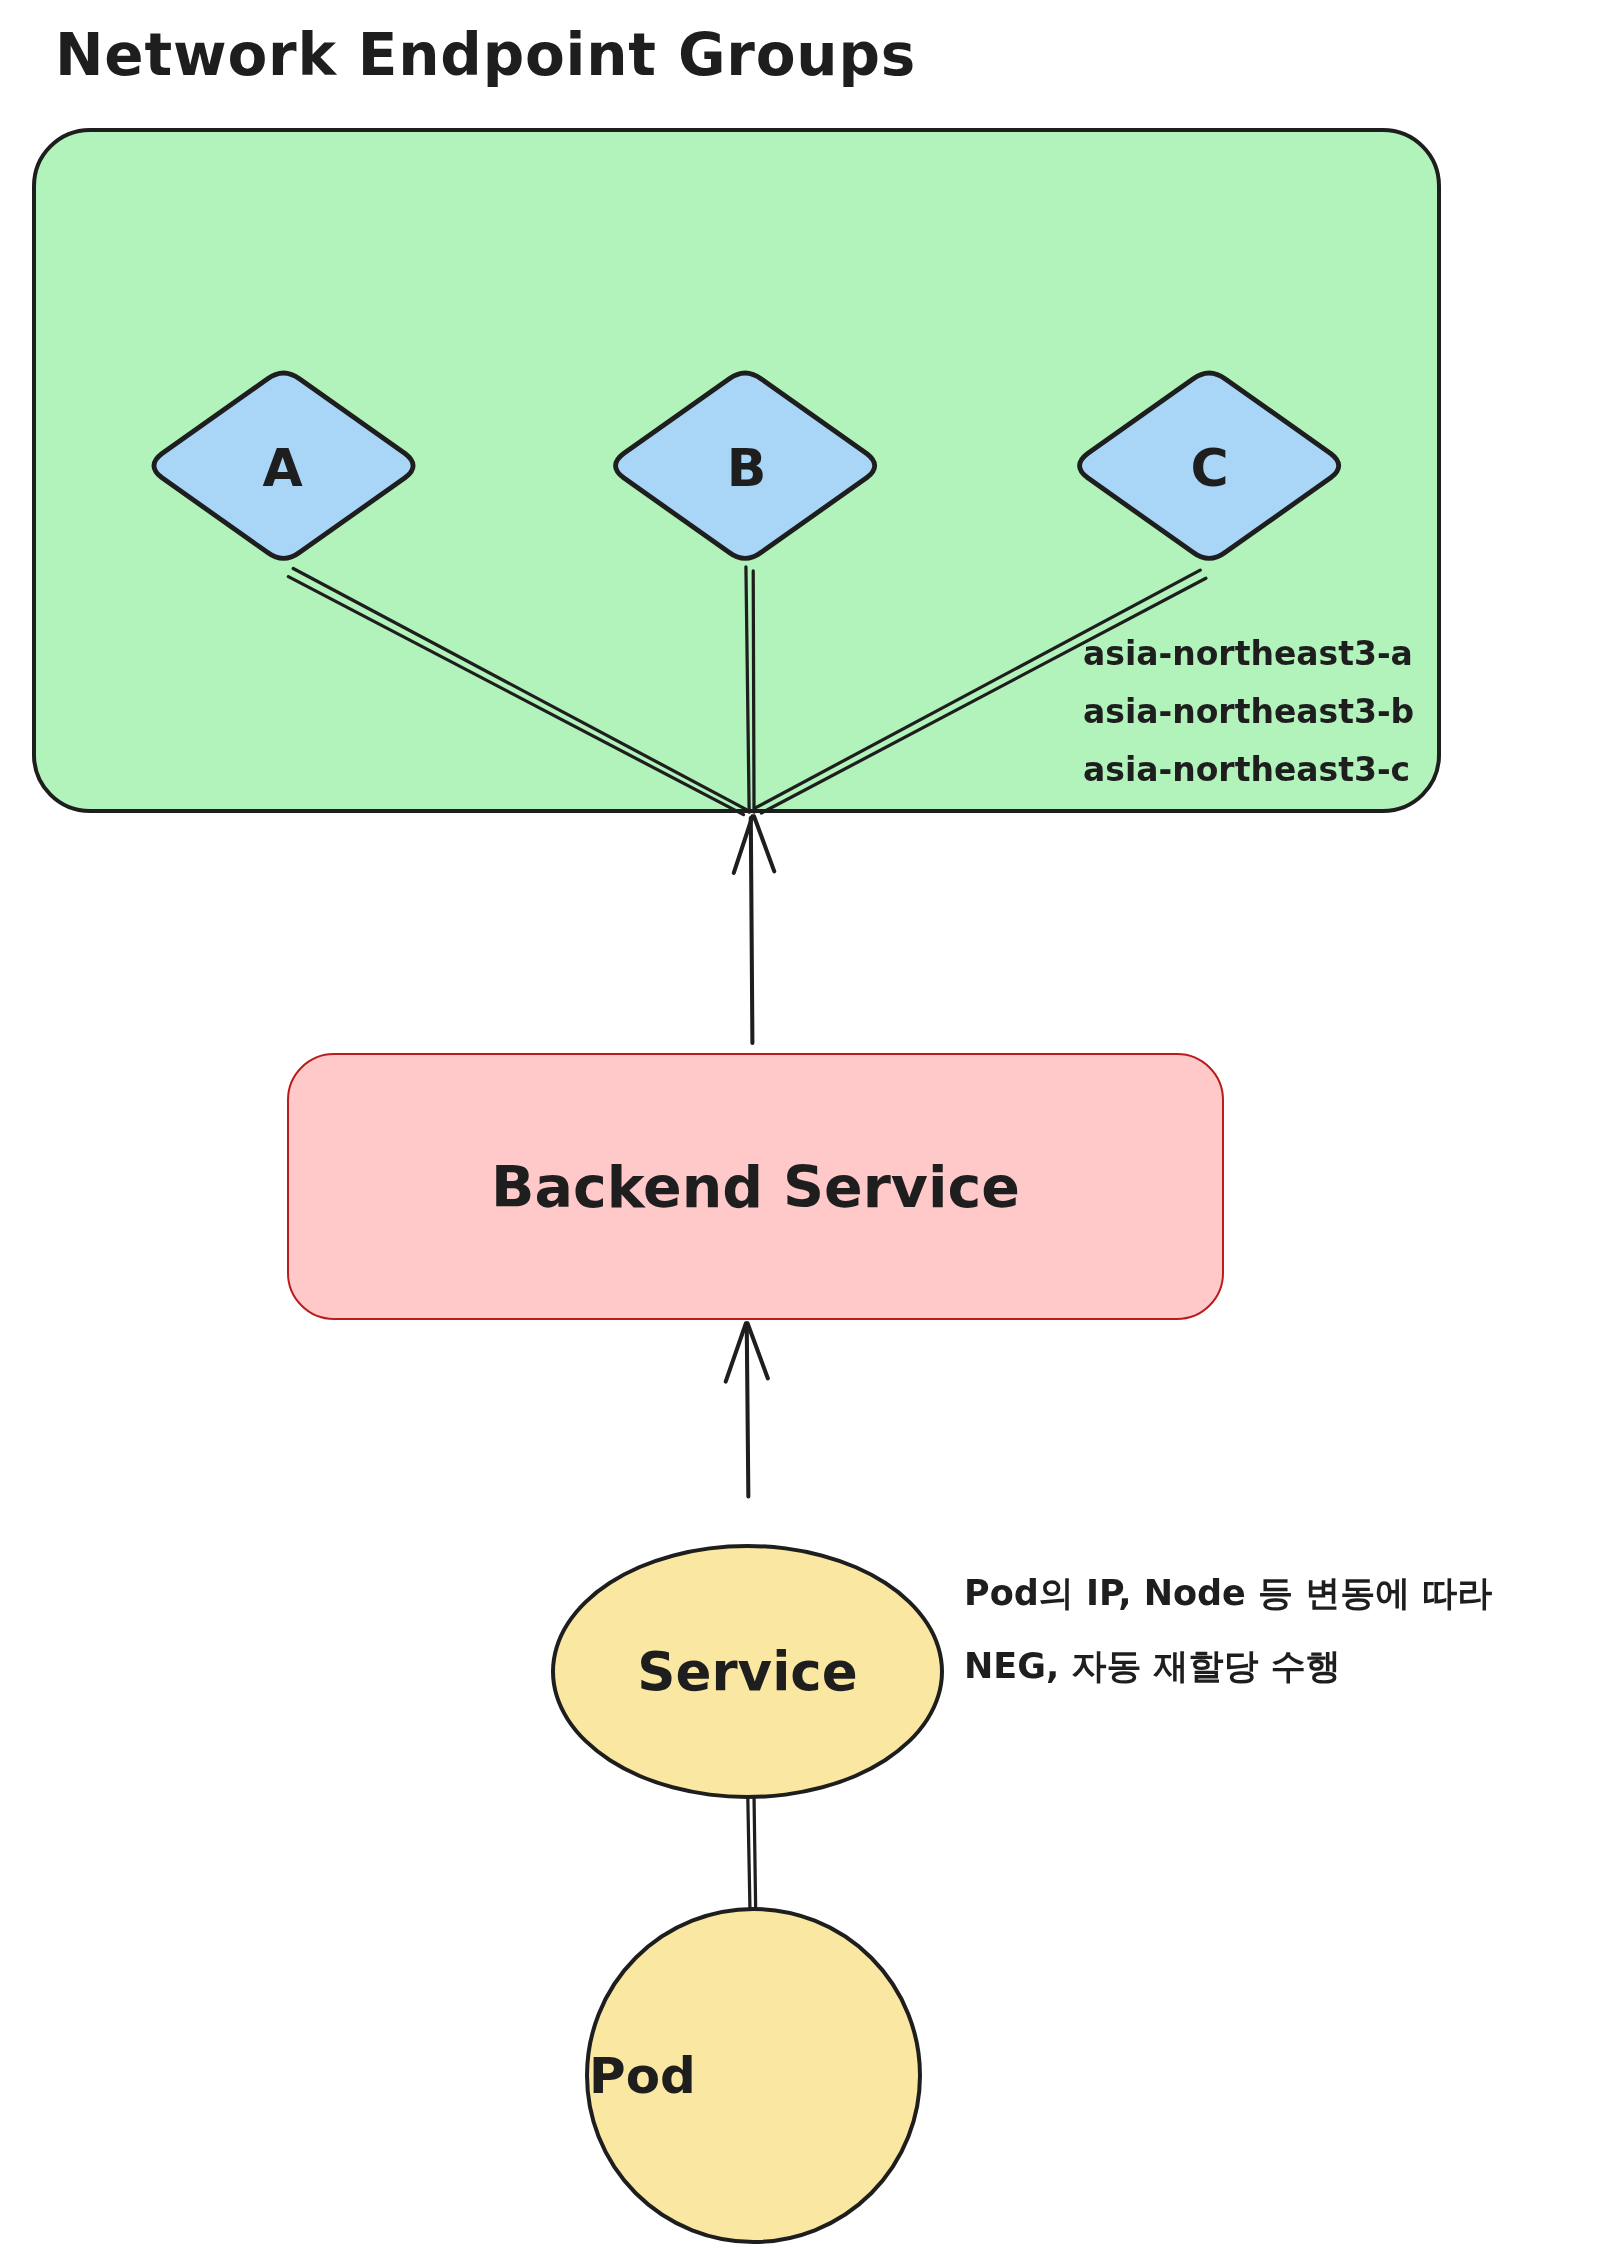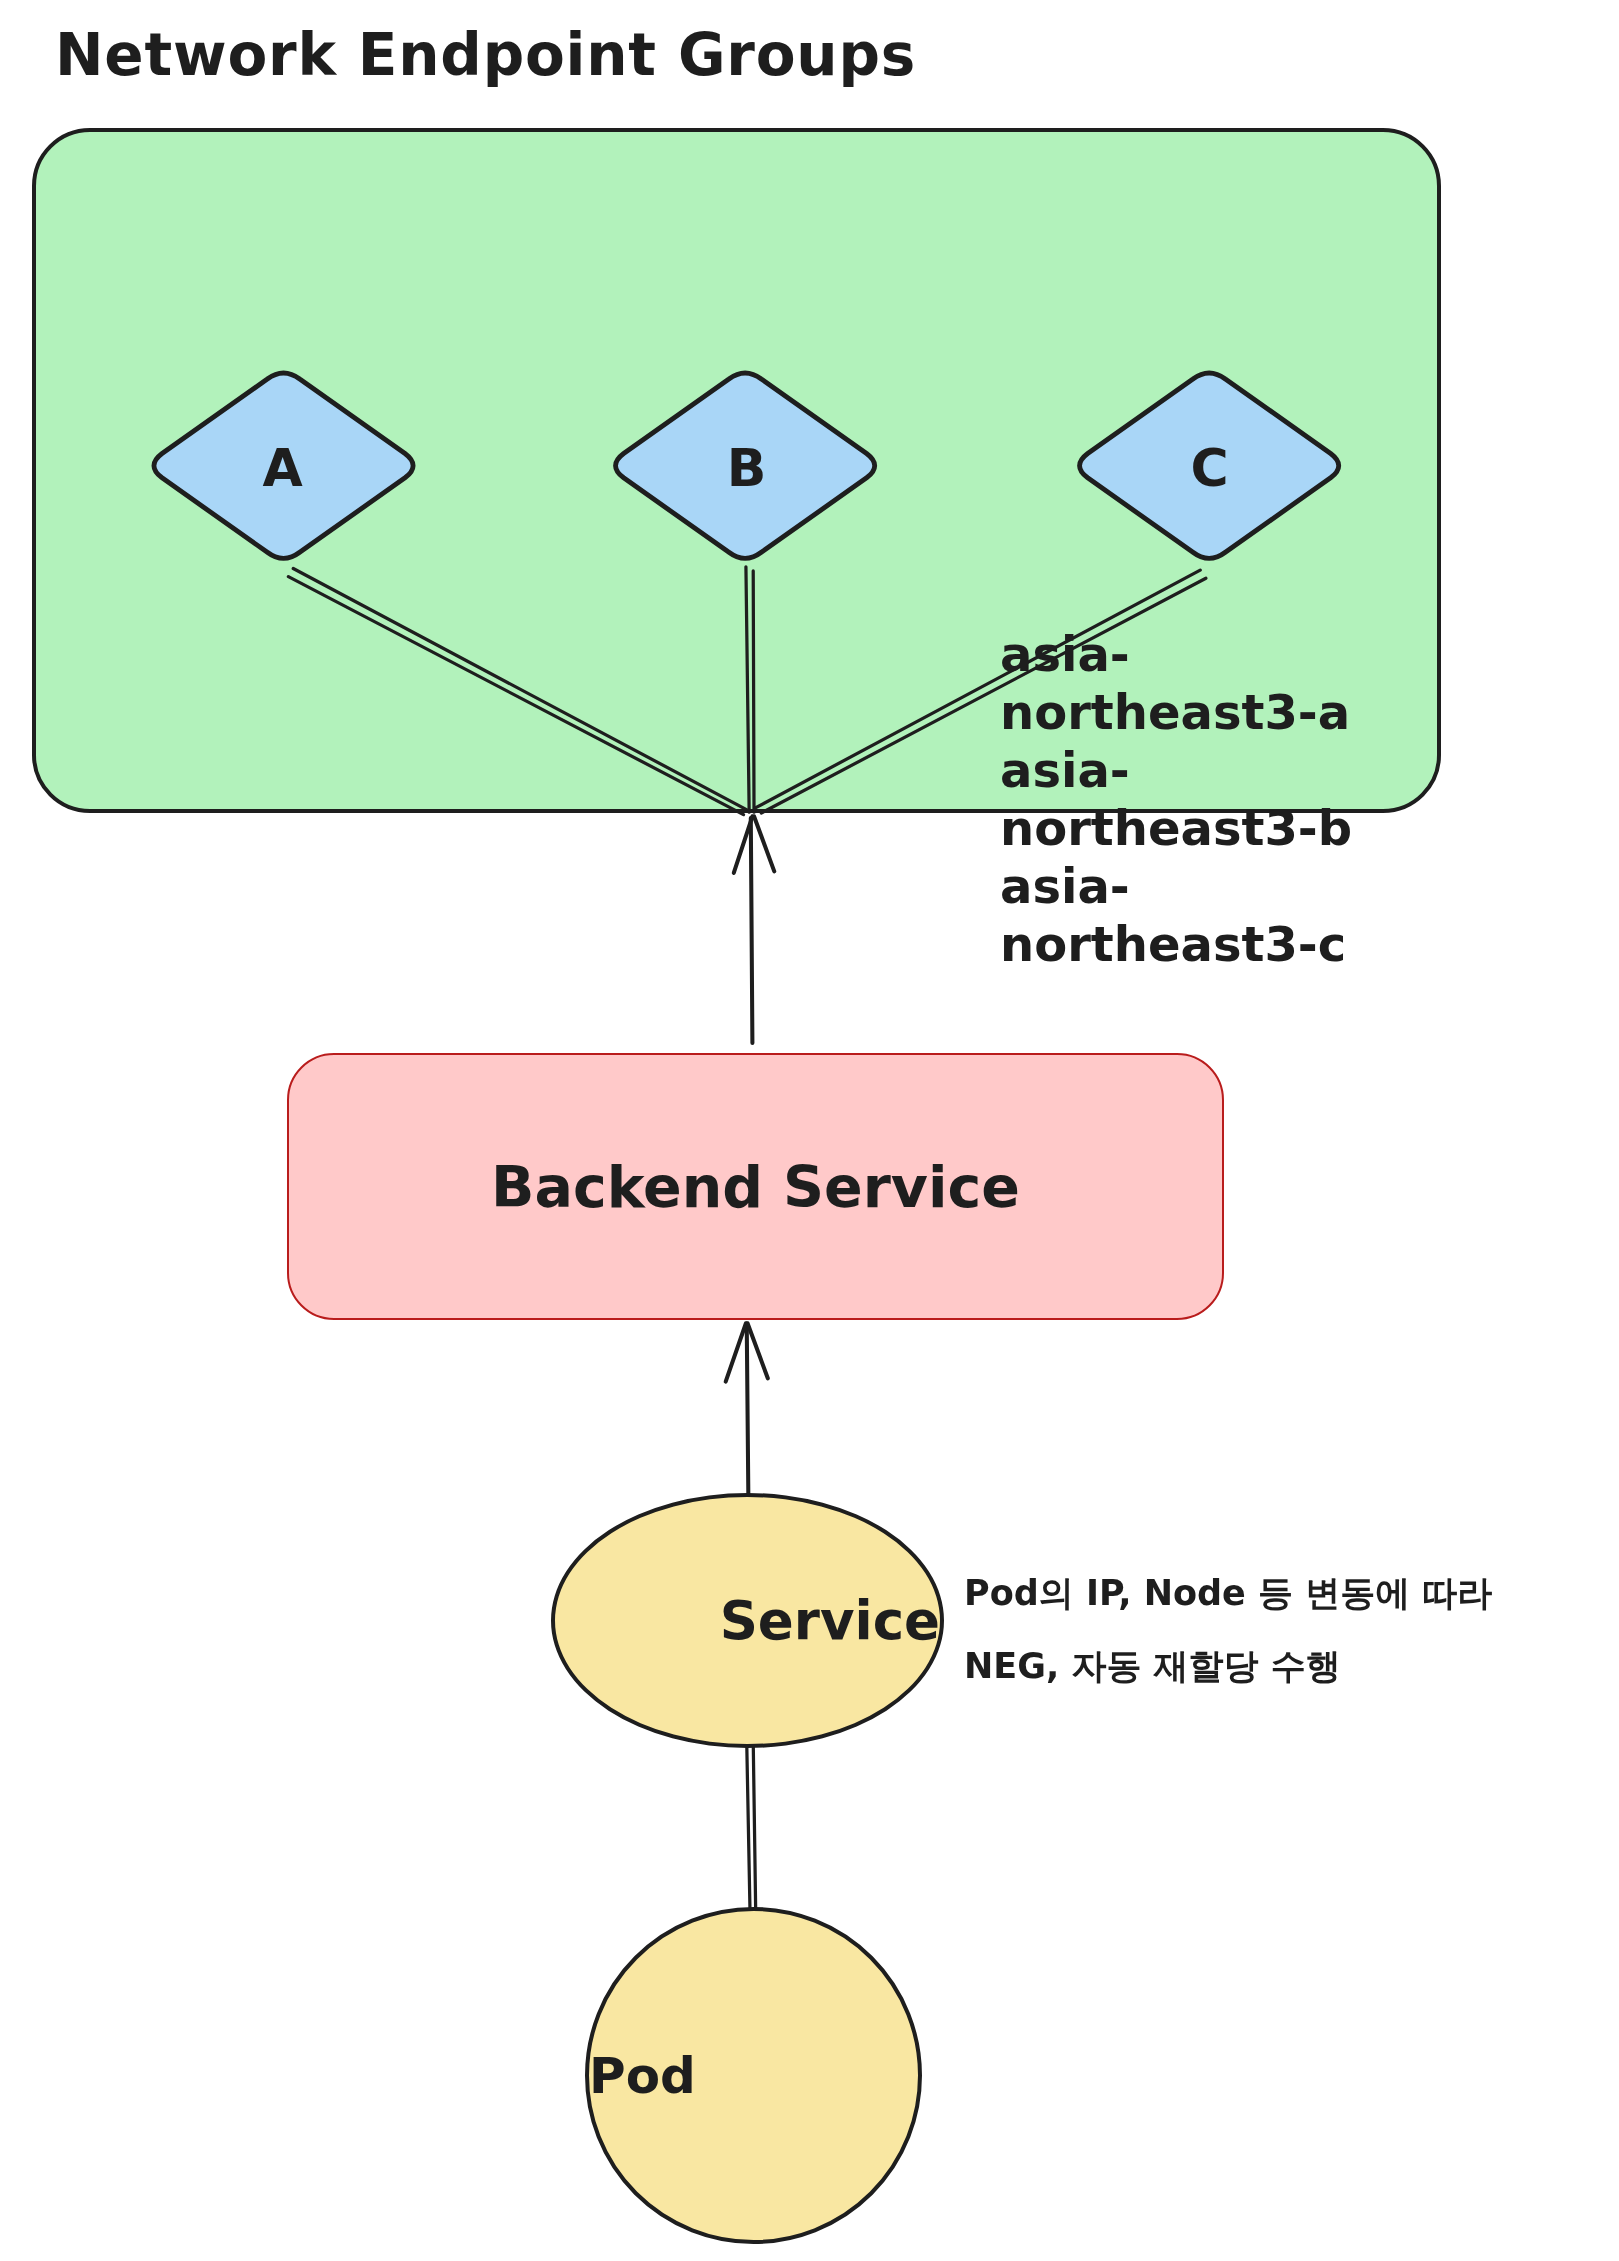--- a/index.html
+++ b/index.html
@@ -16,22 +16,22 @@
 
   
   #neg-box{
     left:24px;top:128px;width:1409px;height:685px;
     background:#b2f2bb;border:4px solid #1e1e1e;border-radius:58px;
     box-sizing:border-box;
   }
 
   
   #zone-list{
-    left:992px;top:625px;width:381px;
-    font-size:48px;font-weight:700;line-height:58px;
+    left:1075px;top:625px;width:381px;
+    font-size:33px;font-weight:700;line-height:58px;
     color:#1e1e1e;
   }
 
   
   .diamond-label{
     width:97px;height:73px;margin-left:-49px;margin-top:-36px;
     display:flex;align-items:center;justify-content:center;
     font-size:52px;font-weight:700;color:#1e1e1e;
   }
   #label-a{left:275px;top:467px;}
@@ -42,24 +42,24 @@
   #backend-box{
     left:279px;top:1053px;width:937px;height:267px;
     background:#ffc9c9;border:2px solid #b91c1c;border-radius:47px;
     box-sizing:border-box;
     display:flex;align-items:center;justify-content:center;
   }
   #backend-label{font-size:57px;font-weight:700;color:#1e1e1e;}
 
   
   #service-ellipse{
-    left:543px;top:1493px;width:393px;height:255px;
+    left:543px;top:1544px;width:393px;height:255px;
     background:#f9e7a2;border:4.9px solid #1e1e1e;border-radius:50%;
     box-sizing:border-box;
-    display:flex;align-items:center;justify-content:flex-end;
+    display:flex;align-items:center;justify-content:center;
   }
   #service-label{font-size:53px;font-weight:700;color:#1e1e1e;}
 
   
   #pod-circle{
     left:577px;top:1907px;width:337px;height:337px;
     background:#f9e7a2;border:4.9px solid #1e1e1e;border-radius:50%;
     box-sizing:border-box;
     display:flex;align-items:center;justify-content:flex-start;
   }

